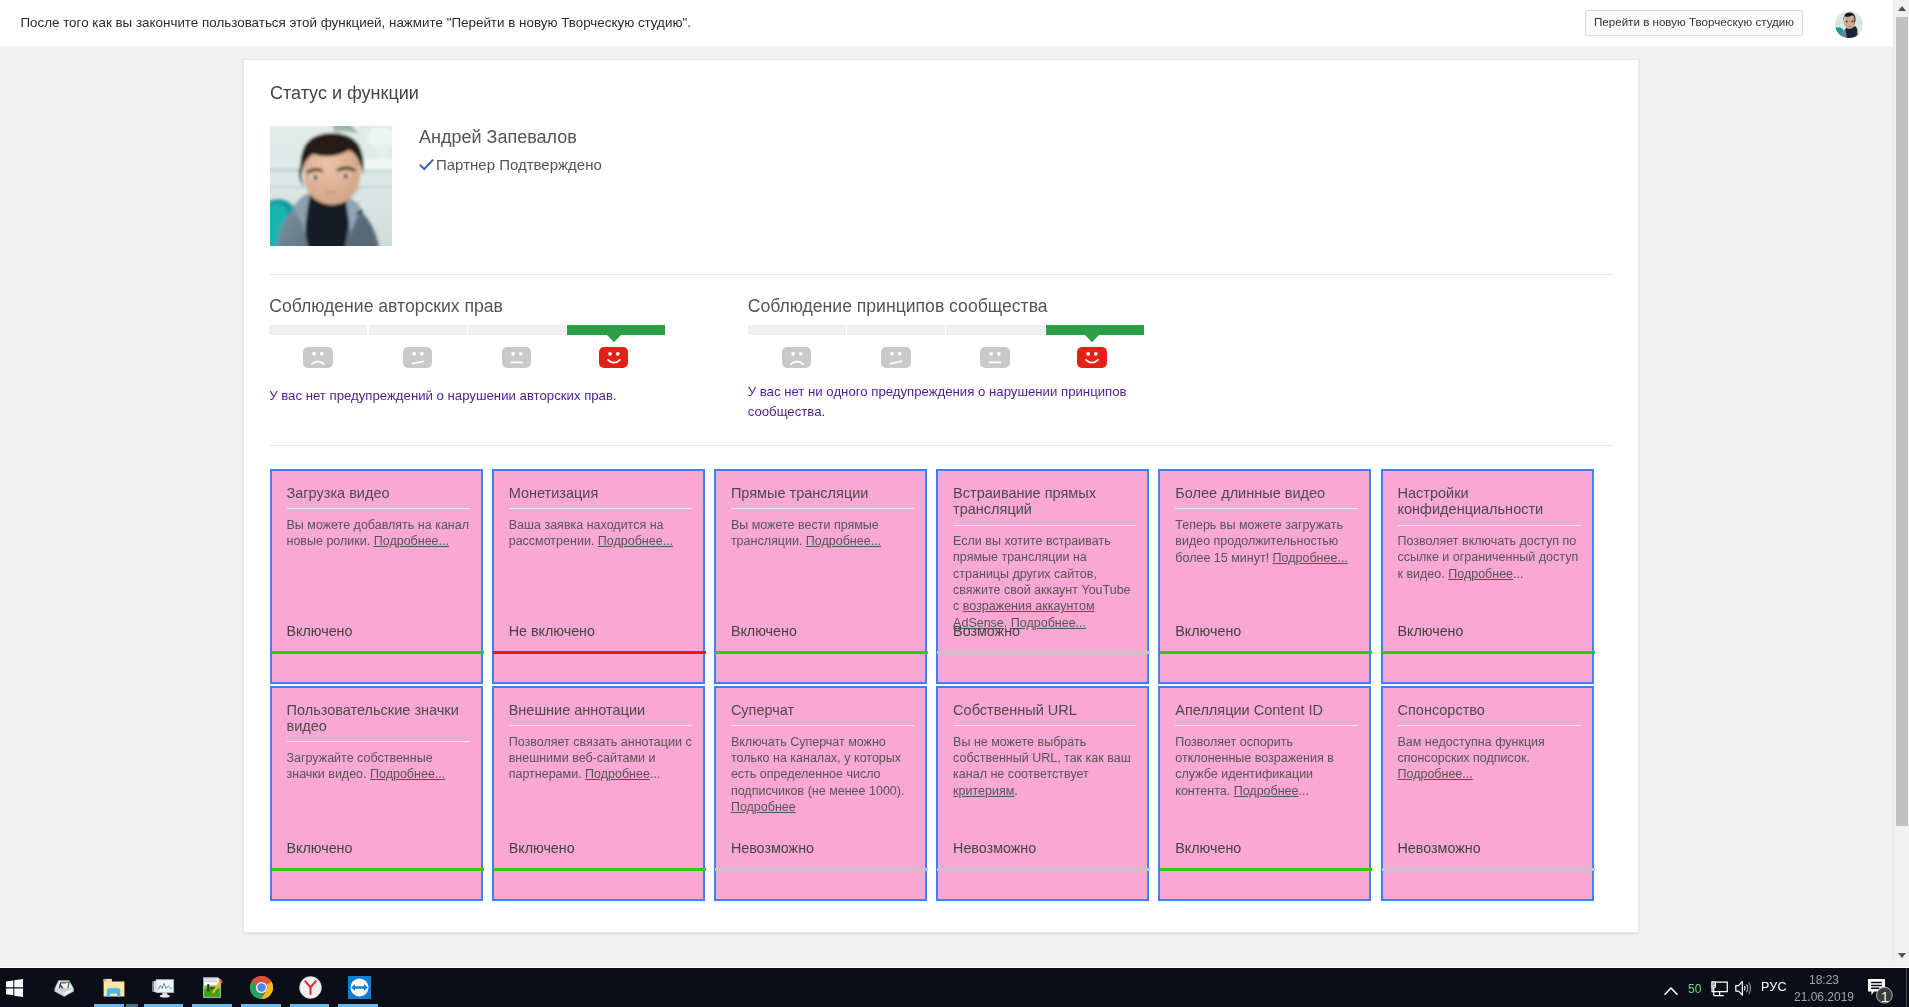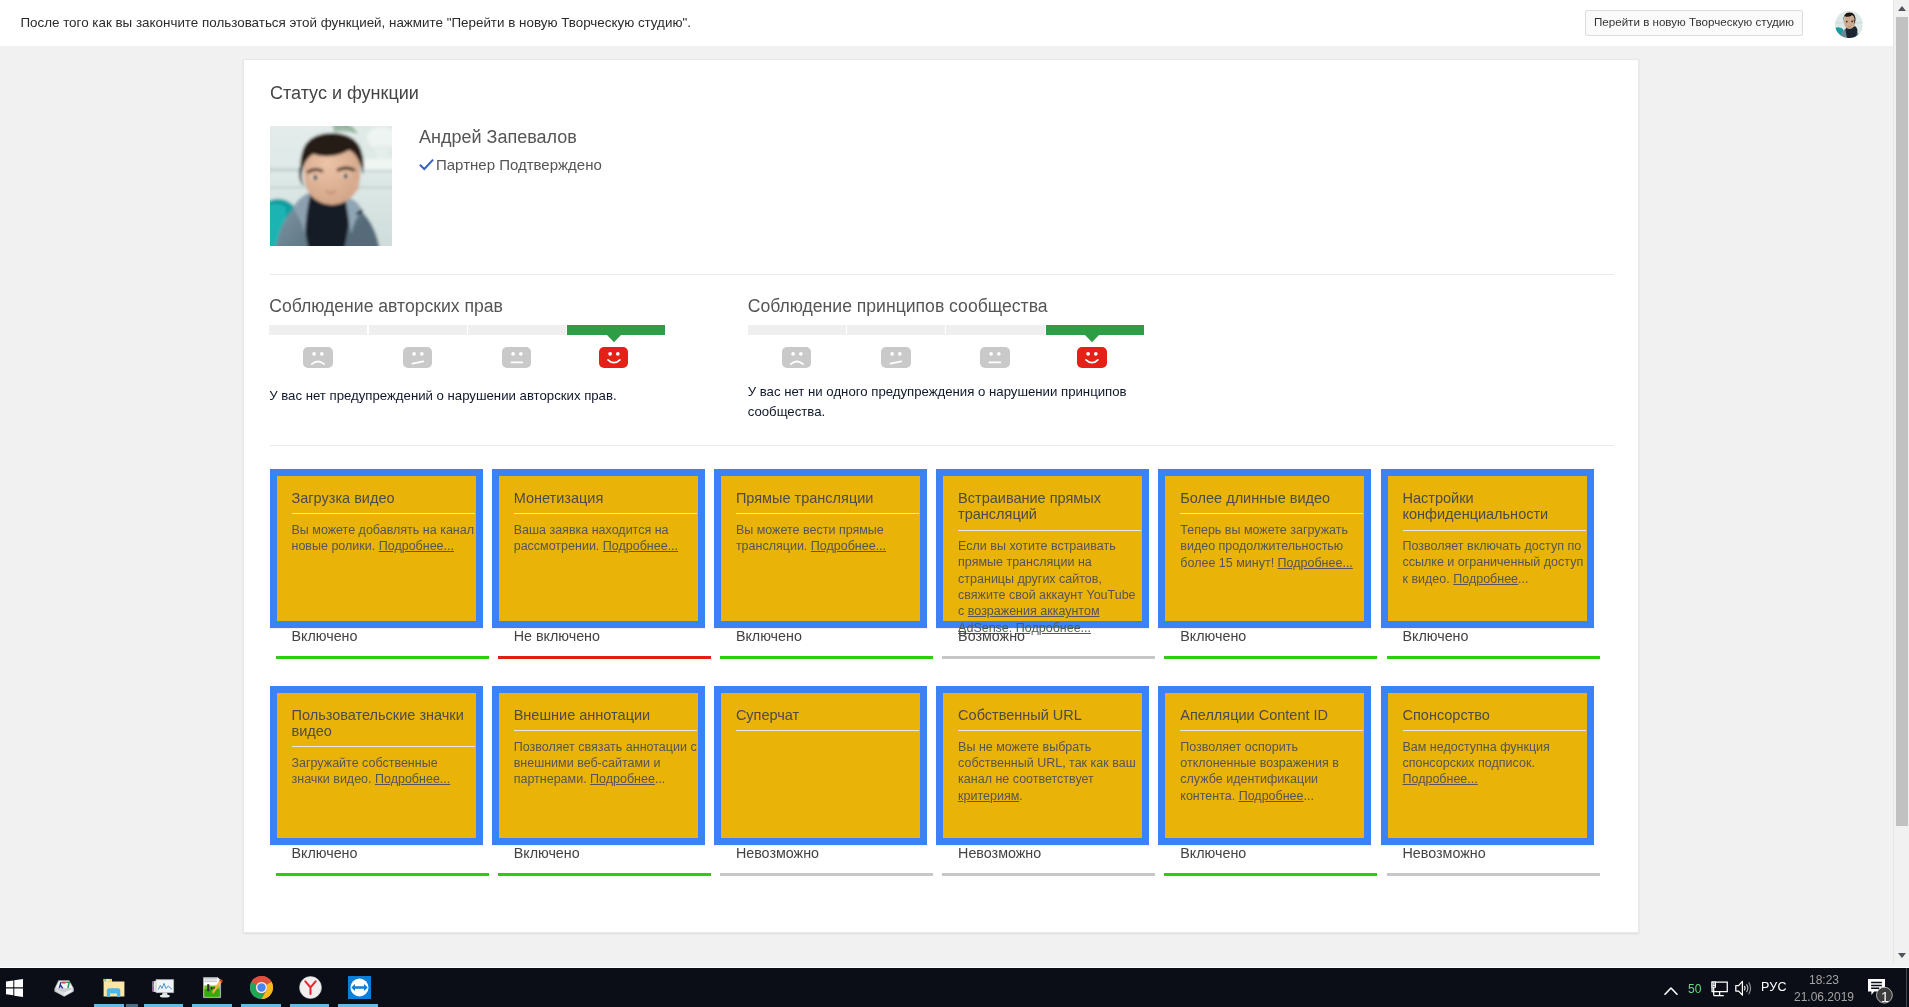--- a/index.html
+++ b/index.html
@@ -34,24 +34,24 @@
   .divider{position:absolute;left:26px;width:1344px;height:1px;background:#e9e9e9;}
 
   
   .status-section{position:absolute;}
   .status-title{position:absolute;font-size:17.6px;color:#555;white-space:nowrap;}
   .seg{position:absolute;top:0;height:10px;background:#efefef;}
   .seg.green{background:#2d9d46;}
   .seg-arrow{position:absolute;width:14px;height:8px;line-height:0;}
   .face{position:absolute;width:29.5px;height:21.3px;border-radius:5px;background:#c9c9c9;}
   .face.red{background:#e52117;border-radius:5px;}
-  .status-desc{position:absolute;font-size:13.2px;color:#0f172a;line-height:19.6px;}
-
-  
-  .card{position:absolute;width:213px;height:159px;background:#eab308;border:7px solid #3b82f6;
+  .status-desc{position:absolute;font-size:13.2px;color:#4c1d95;line-height:19.6px;}
+
+  
+  .card{position:absolute;width:213px;height:215px;background:#f9a8d4;border:2px solid #3b82f6;
         box-sizing:border-box;box-shadow:0 1px 1px rgba(0,0,0,.05);}
   .card-inner{position:absolute;left:15px;top:13.5px;width:190px;}
   .card-title{font-size:14.5px;color:#4b4b4b;line-height:16.1px;}
   .card-rule{margin-top:7.5px;width:183px;height:1px;background:#e6e6e6;}
   .card-desc{margin-top:7.5px;width:186px;font-size:12.5px;color:#555;line-height:16.3px;}
   .card-desc a{color:#555;text-decoration:underline;text-align:right;}
   .card-state{position:absolute;left:15px;top:151.5px;font-size:14.3px;color:#434343;line-height:16px;}
   .card-bar{position:absolute;left:-1px;top:179.6px;width:213px;height:3px;}
 
   
@@ -316,20 +316,21 @@
       <div class="card-rule"></div>
       <div class="card-desc"><span>Позволяет связать аннотации с внешними веб-сайтами и партнерами. </span><a>Подробнее</a><span>...</span></div>
     </div>
     <div class="card-state">Включено</div>
     <div class="card-bar" style="background: rgb(46, 204, 15);"></div>
   </div>
   <div class="card" style="left:469.9px;top:626.3px">
     <div class="card-inner">
       <div class="card-title">Суперчат</div>
       <div class="card-rule"></div>
+      <div class="card-desc"><span>Включать Суперчат можно только на каналах, у которых есть определенное число подписчиков (не менее 1000). </span><a>Подробнее</a></div>
     </div>
     <div class="card-state">Невозможно</div>
     <div class="card-bar" style="background: rgb(198, 198, 198);"></div>
   </div>
   <div class="card" style="left:692.1px;top:626.3px">
     <div class="card-inner">
       <div class="card-title">Собственный URL</div>
       <div class="card-rule"></div>
       <div class="card-desc"><span>Вы не можете выбрать собственный URL, так как ваш канал не соответствует </span><a>критериям</a><span>.</span></div>
     </div>

